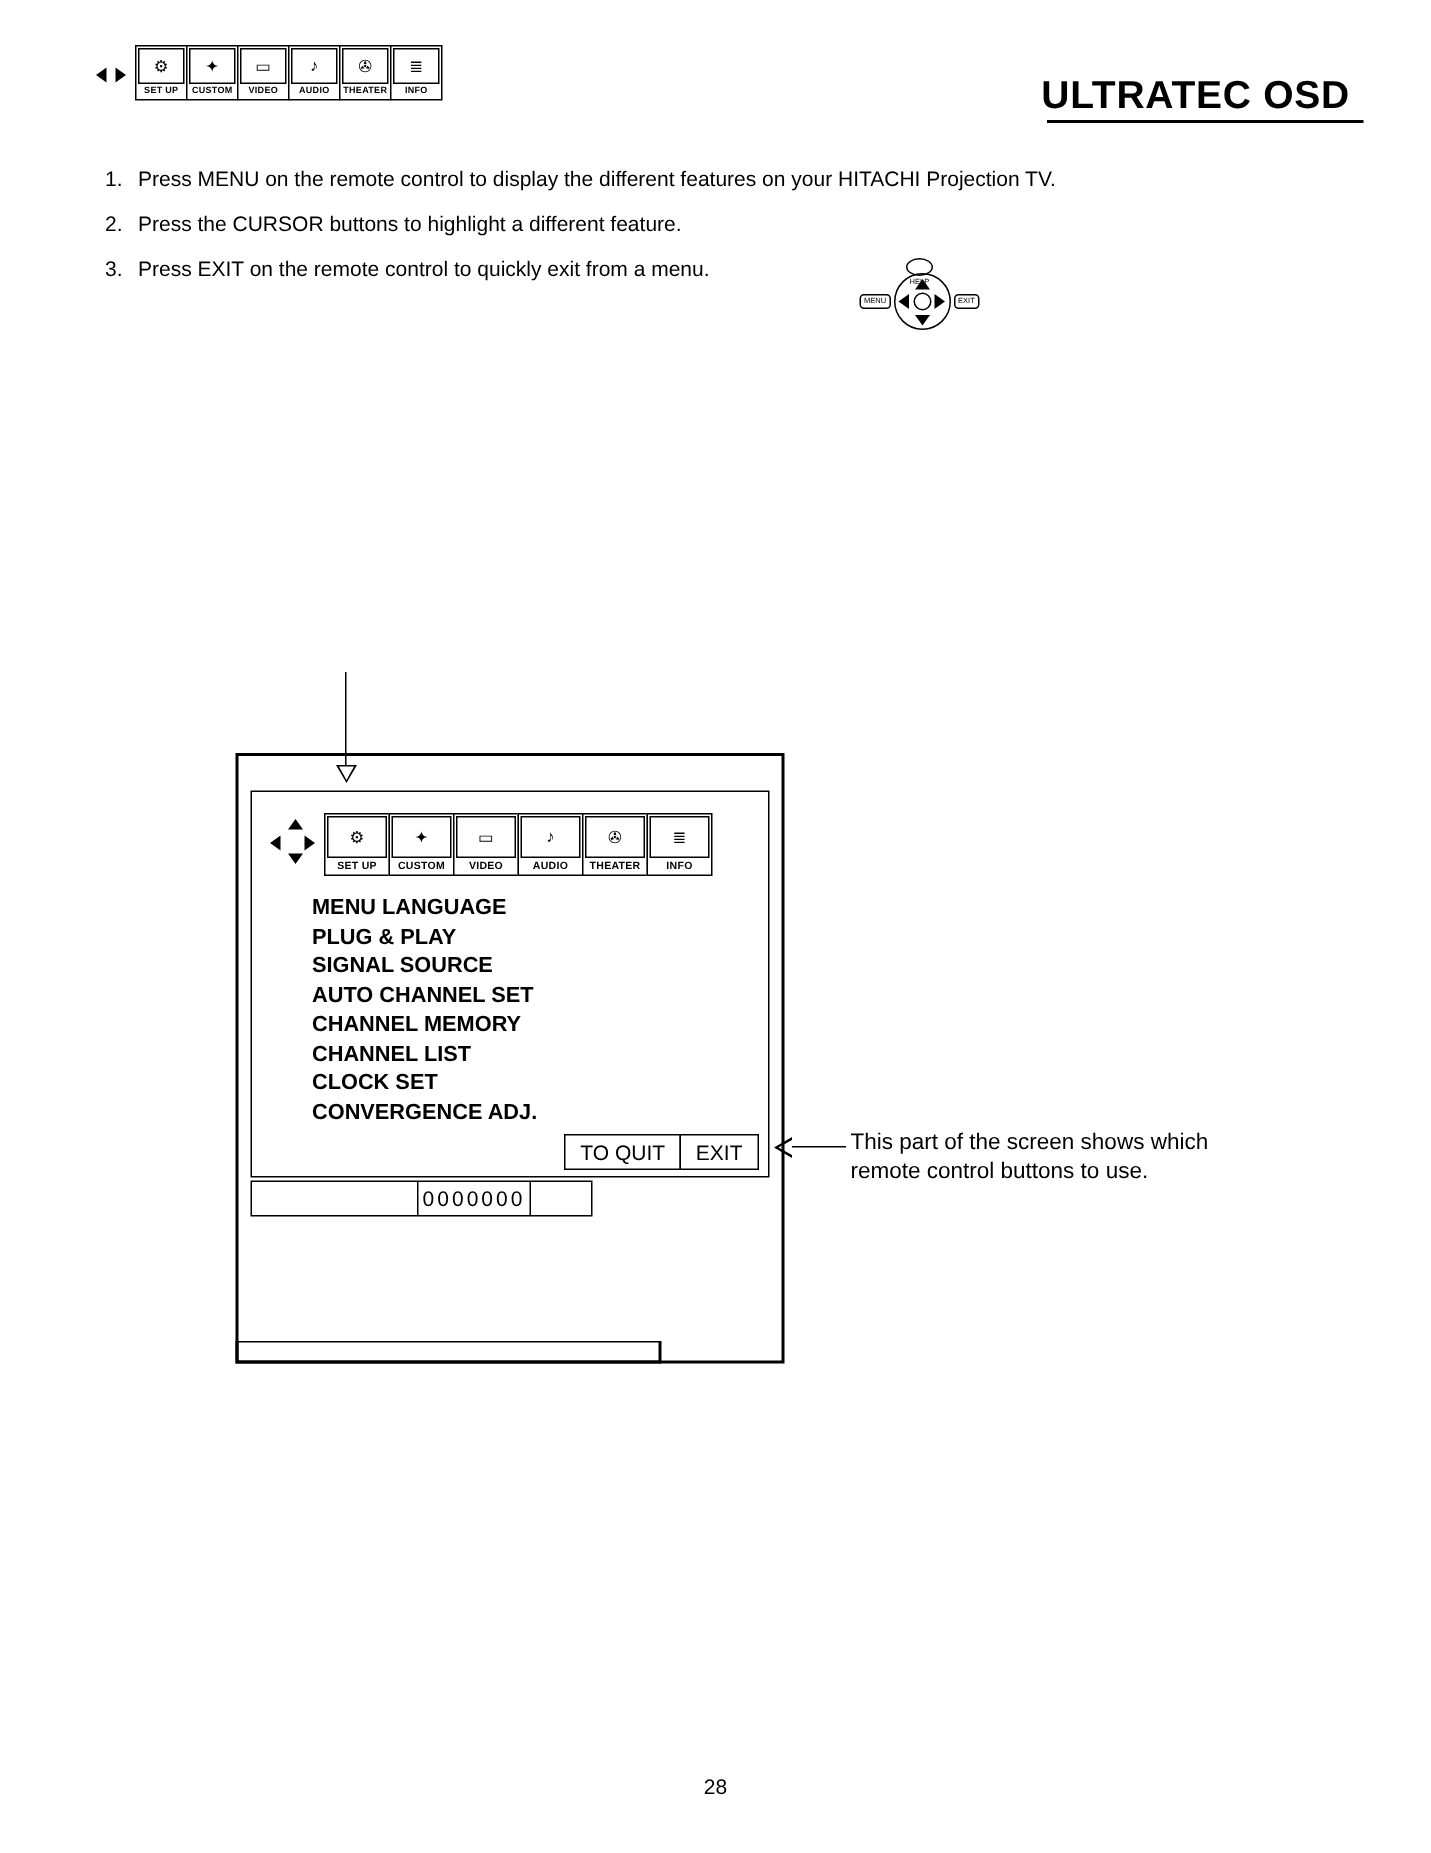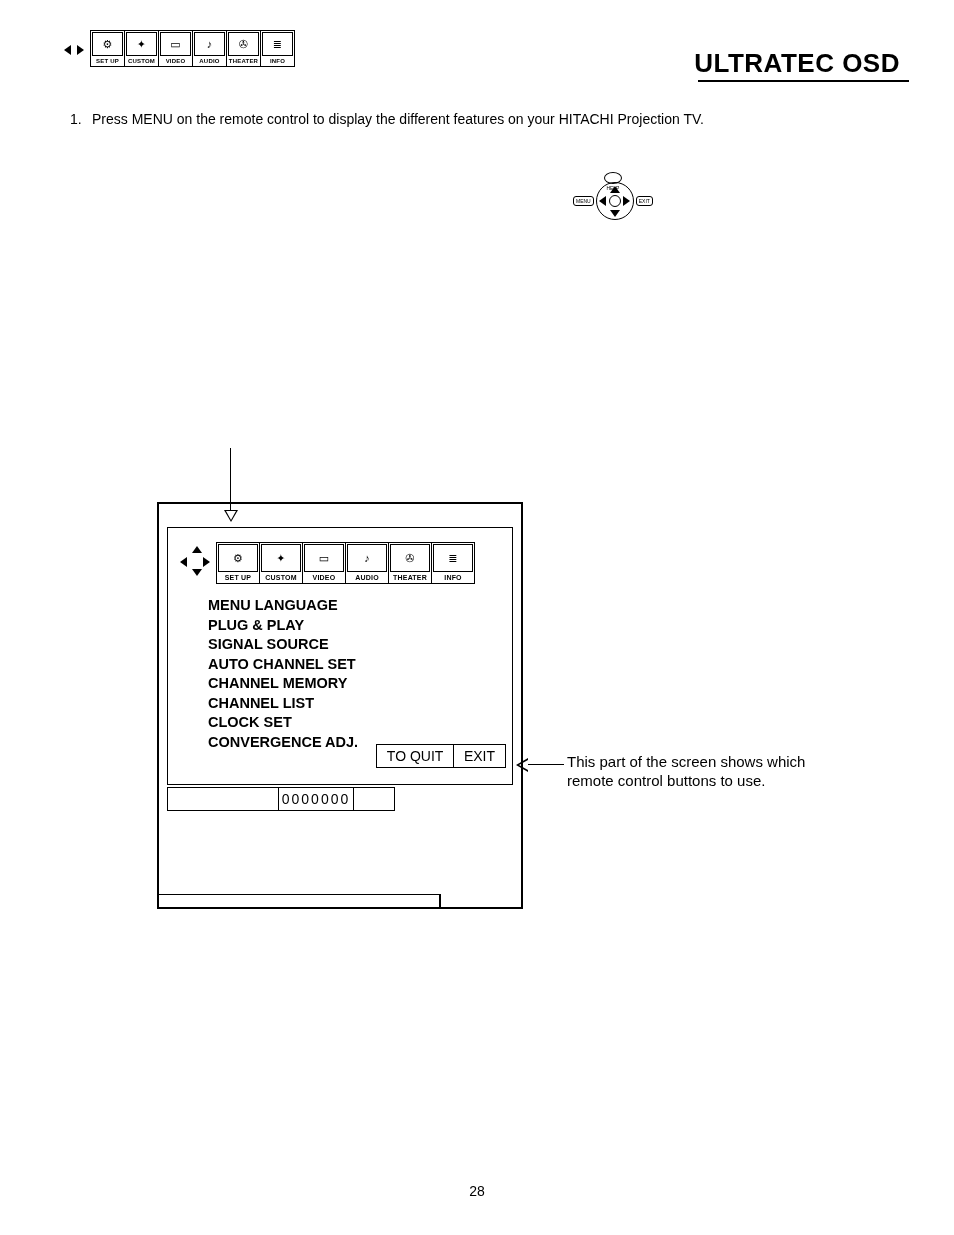--- a/index.html
+++ b/index.html
@@ -128,21 +128,21 @@
   .arrows-screen .d { position:absolute; left:12px; bottom:0; }
   .arrows-screen .l { position:absolute; left:0; top:11px; }
   .arrows-screen .r { position:absolute; right:0; top:11px; }
   .tabstrip-screen .tab { width:42px; }
   .tabstrip-screen .tab .tab-icon { height:26px; }
   .tabstrip-screen .tab .tab-label { font-size:7px; }
 
   .setup-menu { position:absolute; left:40px; top:68px; font-size:14.5px; line-height:1.35;font-weight:bold; }
   .setup-menu div { white-space:nowrap; }
 
-  .quit-row { position:absolute; right:6px; bottom:16px; display:flex;justify-content:space-between; }
+  .quit-row { position:absolute; right:6px; bottom:4px; display:flex;justify-content:space-between; }
   .quit-row .cell { border:1.5px solid #000; padding:3px 10px; font-size:14px; margin-left:-1.5px; }
 
   
   .tri { width:0; height:0; display:inline-block; }
   .tri.l { border-top:5px solid transparent; border-bottom:5px solid transparent; border-right:7px solid #000; }
   .tri.r { border-top:5px solid transparent; border-bottom:5px solid transparent; border-left:7px solid #000; }
   .tri.u { border-left:5px solid transparent; border-right:5px solid transparent; border-bottom:7px solid #000; }
   .tri.d { border-left:5px solid transparent; border-right:5px solid transparent; border-top:7px solid #000; }
 
   
@@ -201,20 +201,22 @@
   </div>
 
   <div class="title-bar">
     <div class="title">ULTRATEC OSD</div>
   </div>
   <div class="title-rule-full"></div>
 
   <div class="steps">
     <ol>
       <li><span class="num">1.</span><span>Press MENU on the remote control to display the different features on your HITACHI Projection TV.</span></li>
+      <li><span class="num">2.</span><span>Press the CURSOR buttons to highlight a different feature.</span></li>
+      <li><span class="num">3.</span><span>Press EXIT on the remote control to quickly exit from a menu.</span></li>
     </ol>
   </div>
 
   <div class="remote-diagram">
     <div class="help">
       <div class="rbtn-oval" style="margin:0 auto 1px;"></div>
       <span>HELP</span>
     </div>
     <div class="rbtn-rect">MENU</div>
     <div class="dpad-outer">

